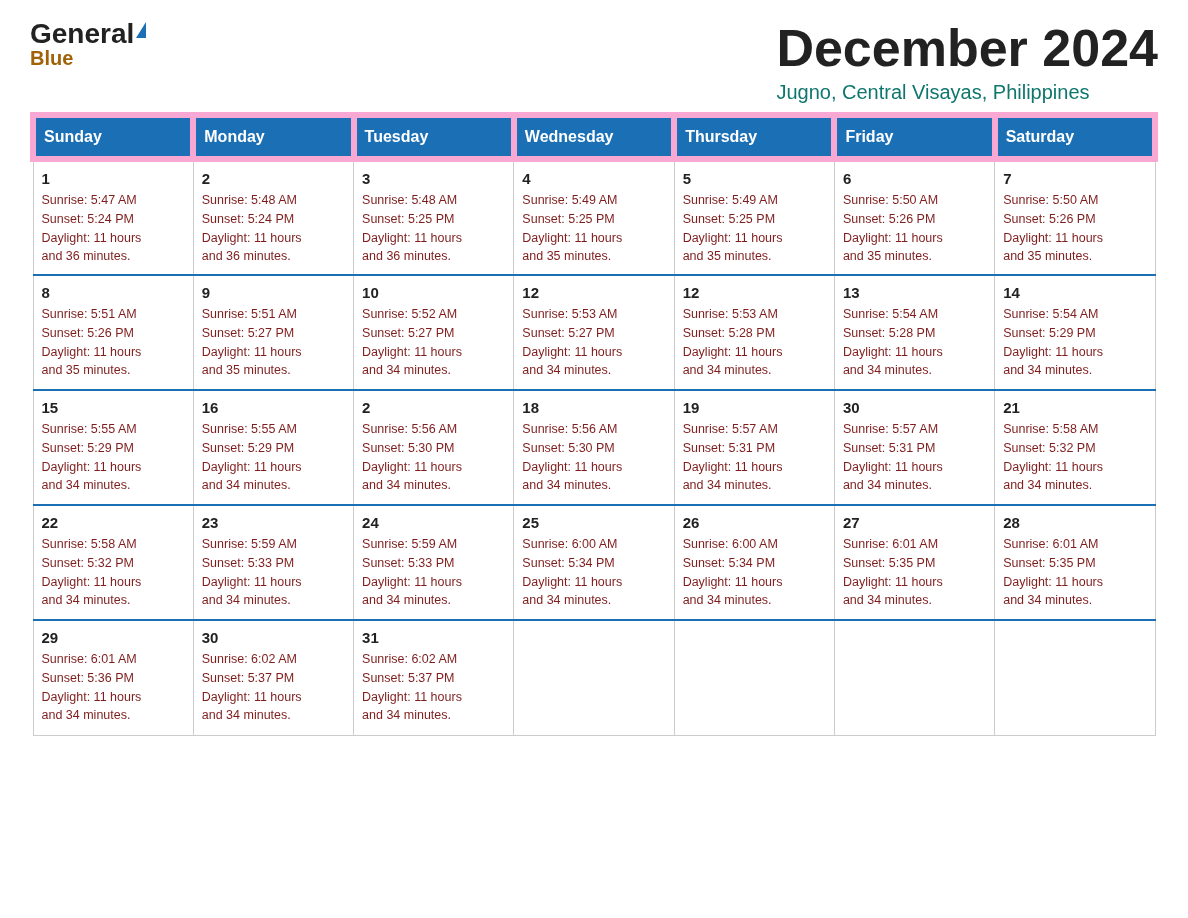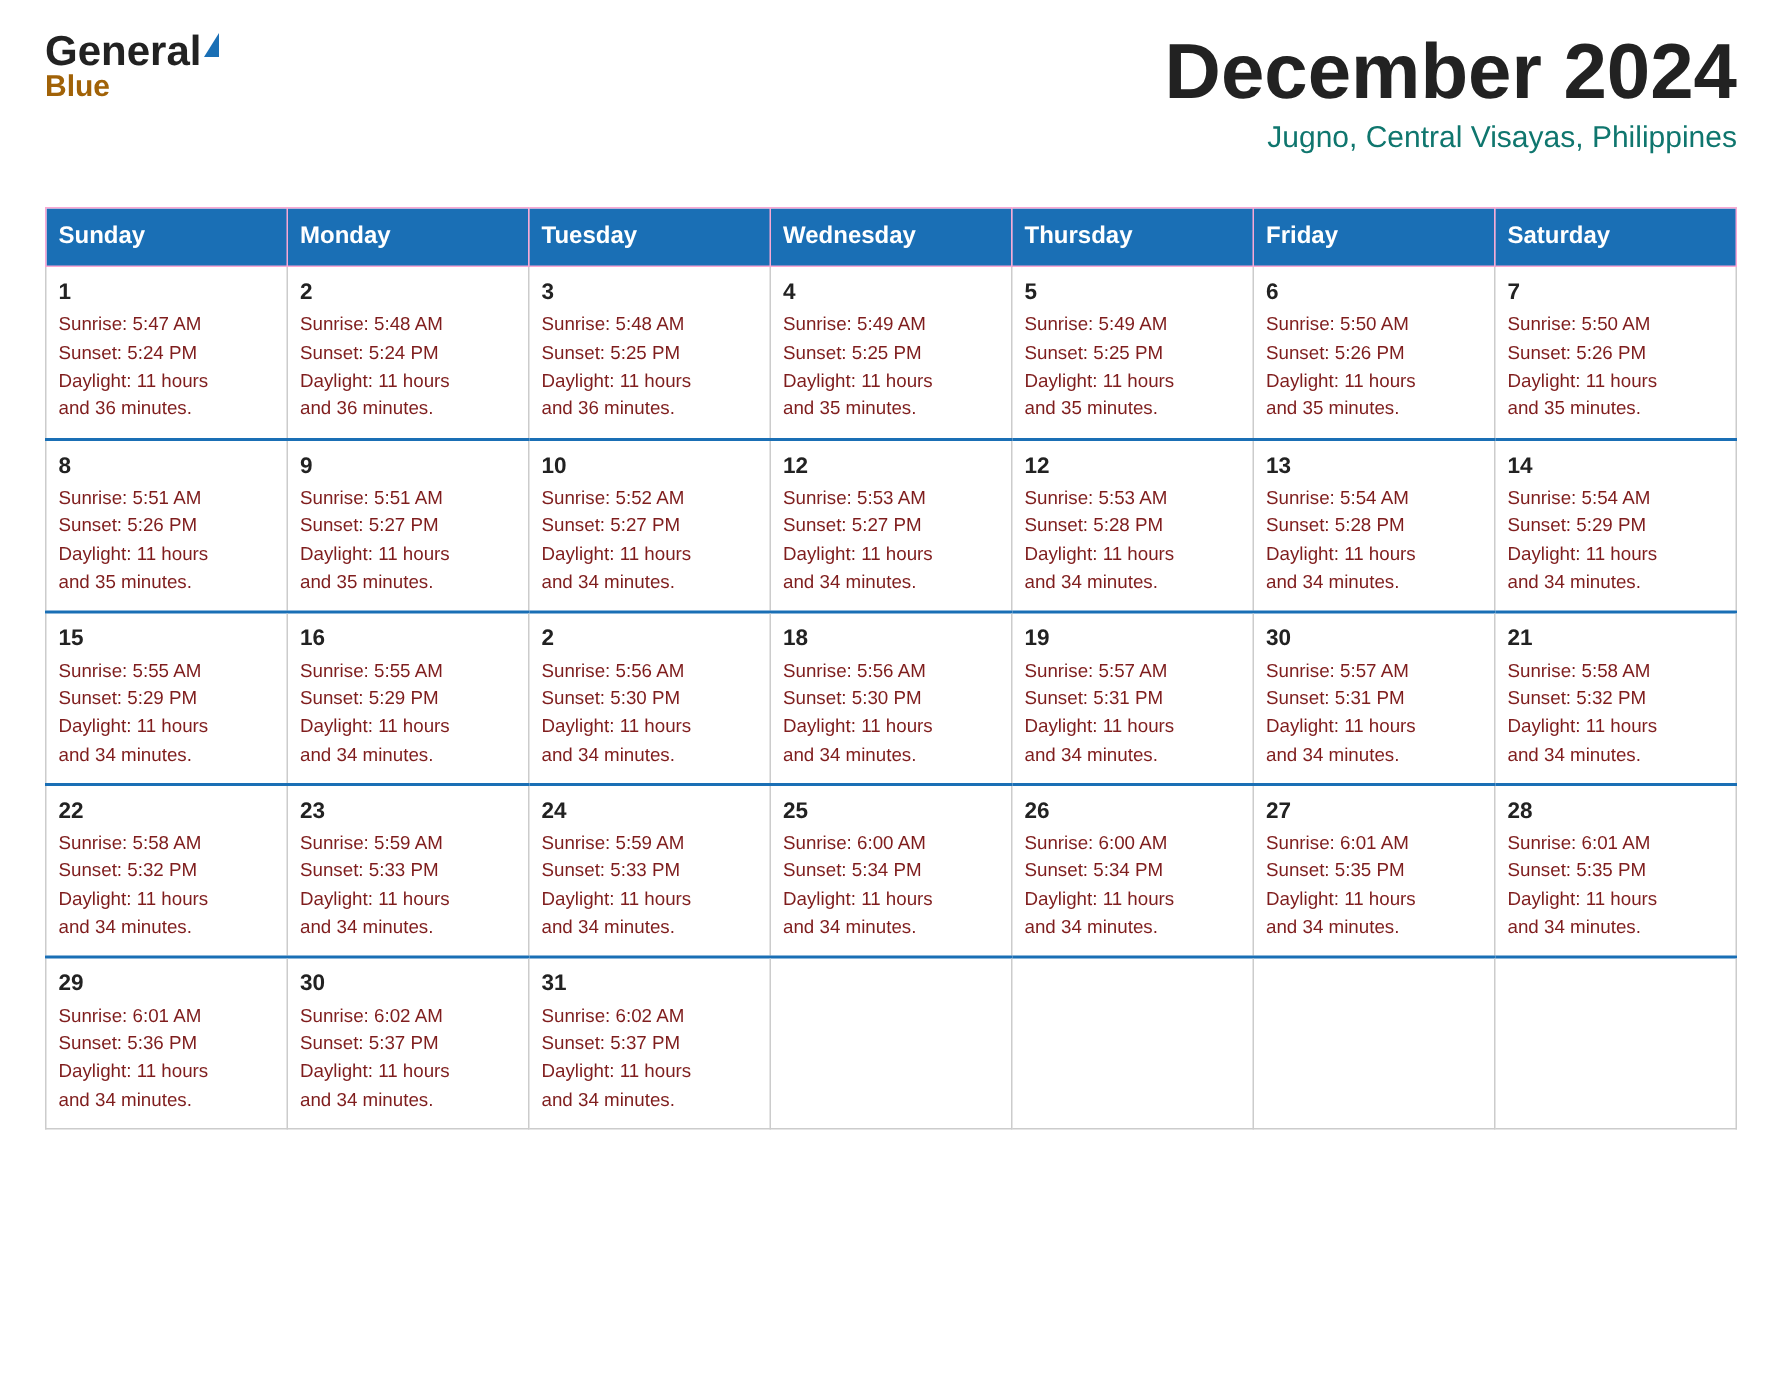--- a/index.html
+++ b/index.html
@@ -8,21 +8,21 @@
       background: #fff;
       color: #222;
       width: 1188px;
       min-height: 918px;
       padding: 20px 30px;
     }
     .header {
       display: flex;
       justify-content: space-between;
       align-items: flex-start;
-      margin-bottom: 34px;
+      margin-bottom: 8px;
     }
     .logo {
       display: flex;
       flex-direction: column;
       align-items: flex-start;
     }
     .logo-text-general {
       font-size: 28px;
       font-weight: bold;
       color: #222;
@@ -40,21 +40,21 @@
       height: 0;
       border-left: 10px solid transparent;
       border-right: 0px solid transparent;
       border-bottom: 16px solid #1a6fb5;
       margin-left: 2px;
       vertical-align: middle;
       position: relative;
       top: -4px;
     }
     .title-block {
-      text-align: right;
+      text-align: left;
     }
     .month-title {
       font-size: 52px;
       font-weight: bold;
       color: #222;
       line-height: 1.1;
     }
     .location-title {
       font-size: 20px;
       color: #0f766e;
@@ -65,21 +65,21 @@
       border-collapse: collapse;
       table-layout: fixed;
     }
     .calendar-table th {
       background-color: #1a6fb5;
       color: #fff;
       padding: 10px 8px;
       font-size: 16px;
       font-weight: bold;
       text-align: left;
-      border: 1px solid #f9a8d4;
+      border: 6px solid #f9a8d4;
     }
     .calendar-table td {
       vertical-align: top;
       padding: 8px 8px;
       border: 1px solid #ccc;
       font-size: 13px;
       min-height: 100px;
       height: 115px;
     }
     .day-number {

